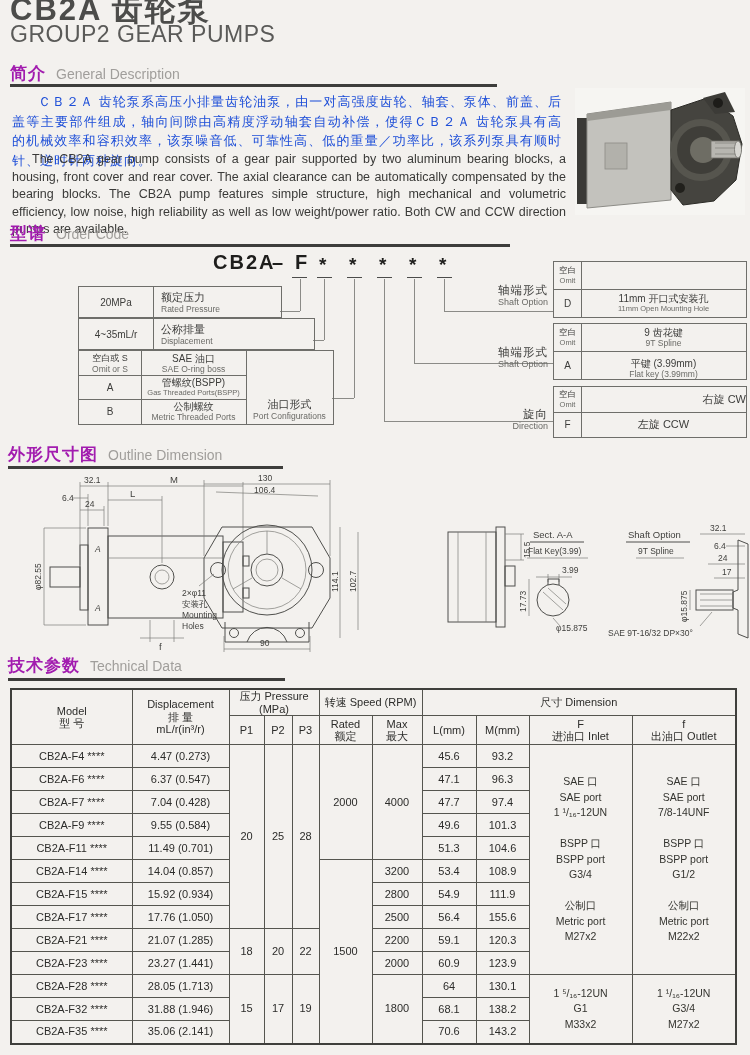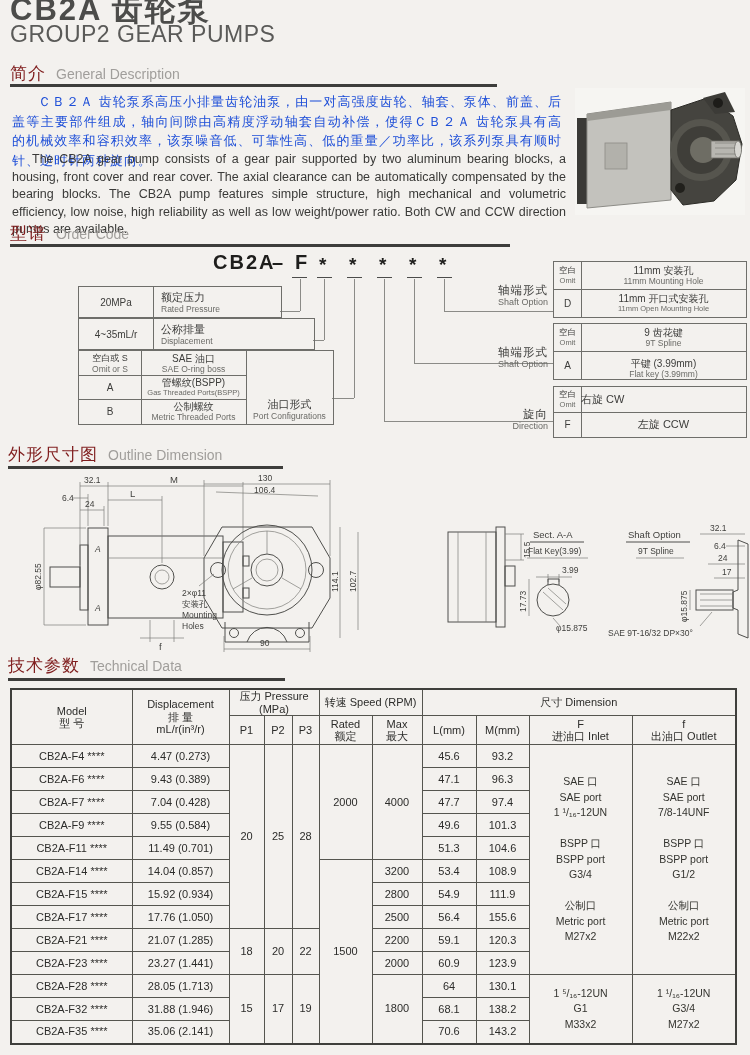--- a/index.html
+++ b/index.html
@@ -4,21 +4,21 @@
 <style>
   html,body{margin:0;padding:0}
   body{width:750px;height:1055px;position:relative;background:#f3f1ee;
        font-family:"Liberation Sans","DejaVu Sans",sans-serif;color:#333;overflow:hidden}
   .abs{position:absolute}
   
   #title{left:10px;top:-11px;font-size:31px;font-weight:bold;color:#4c4c4a;letter-spacing:2px;white-space:nowrap}
   #subtitle{left:10px;top:21px;font-size:23px;color:#5a5a58;letter-spacing:.5px;white-space:nowrap}
   
   .sech{position:absolute;white-space:nowrap}
-  .sech .zh{font-size:17px;font-weight:normal;color:#7f1d1d;letter-spacing:1px}
+  .sech .zh{font-size:17px;font-weight:bold;color:#a21caf;letter-spacing:1px}
   .sech .en{font-size:14px;color:#a09e9b;margin-left:10px}
   .rule{position:absolute;height:3px;background:#3d3d3b}
   
   #p-cn{left:12px;top:92px;width:550px;font-size:13px;line-height:19.5px;text-align:justify;
         text-indent:2em;color:#1d4ed8;letter-spacing:1px}
   #p-en{left:12px;top:151px;width:554px;font-size:12.5px;line-height:17.5px;text-align:justify;
         text-indent:1.6em;color:#3a3a38}
   
   #photo{left:575px;top:88px;width:170px;height:127px}
   
@@ -186,24 +186,20 @@
     <div class="cnl">轴端形式</div>
     <div class="enl">Shaft Option</div>
   </div>
   <div class="box" style="left:553px;top:11px;width:192px;height:55px">
     <div class="abs" style="left:27px;top:0;height:55px;border-left:1px solid #6e6e6a"></div>
     <div class="abs" style="left:0;top:27px;width:192px;border-top:1px solid #6e6e6a"></div>
     <div class="abs" style="left:0;top:0;width:27px;height:27px;display:flex;flex-direction:column;justify-content:center;align-items:center">
       <span class="vv" style="font-size:8.5px">空白</span>
       <span class="enl" style="font-size:7.5px">Omit</span>
     </div>
-    <div class="abs" style="left:27px;top:0;width:165px;height:27px;display:flex;flex-direction:column;justify-content:center;align-items:center">
-      <span class="cnl" style="font-size:10px;line-height:11px">11mm 安装孔</span>
-      <span class="enl">11mm Mounting Hole</span>
-    </div>
     <div class="abs" style="left:0;top:27px;width:27px;height:28px;display:flex;justify-content:center;align-items:center">
       <span class="vv">D</span>
     </div>
     <div class="abs" style="left:27px;top:27px;width:165px;height:28px;display:flex;flex-direction:column;justify-content:center;align-items:center">
       <span class="cnl" style="font-size:10px;line-height:11px">11mm 开口式安装孔</span>
       <span class="enl" style="font-size:7.5px">11mm Open Mounting Hole</span>
     </div>
   </div>
 
   <div class="rlabel" style="left:436px;top:96px">
@@ -234,21 +230,21 @@
     <div class="cnl">旋向</div>
     <div class="enl">Direction</div>
   </div>
   <div class="box" style="left:553px;top:136px;width:192px;height:50px">
     <div class="abs" style="left:27px;top:0;height:50px;border-left:1px solid #6e6e6a"></div>
     <div class="abs" style="left:0;top:25px;width:192px;border-top:1px solid #6e6e6a"></div>
     <div class="abs" style="left:0;top:0;width:27px;height:25px;display:flex;flex-direction:column;justify-content:center;align-items:center">
       <span class="vv" style="font-size:8.5px">空白</span>
       <span class="enl" style="font-size:7.5px">Omit</span>
     </div>
-    <div class="abs" style="left:27px;top:0;width:165px;height:25px;display:flex;justify-content:flex-start;align-items:center">
+    <div class="abs" style="left:27px;top:0;width:165px;height:25px;display:flex;justify-content:flex-end;align-items:center">
       <span class="cnl">右旋 CW</span>
     </div>
     <div class="abs" style="left:0;top:25px;width:27px;height:25px;display:flex;justify-content:center;align-items:center">
       <span class="vv">F</span>
     </div>
     <div class="abs" style="left:27px;top:25px;width:165px;height:25px;display:flex;justify-content:center;align-items:center">
       <span class="cnl">左旋 CCW</span>
     </div>
   </div>
 </div>
@@ -468,21 +464,21 @@
 BSPP 口
 BSPP port
 G1/2
 
 公制口
 Metric port
 M22x2</td>
   </tr>
   <tr class="dr">
     <td>CB2A-F6 ****</td>
-    <td>9.43 (0.389)</td>
+    <td>6.37 (0.547)</td>
     <td>47.1</td>
     <td>96.3</td>
   </tr>
   <tr class="dr">
     <td>CB2A-F7 ****</td>
     <td>7.04 (0.428)</td>
     <td>47.7</td>
     <td>97.4</td>
   </tr>
   <tr class="dr">

